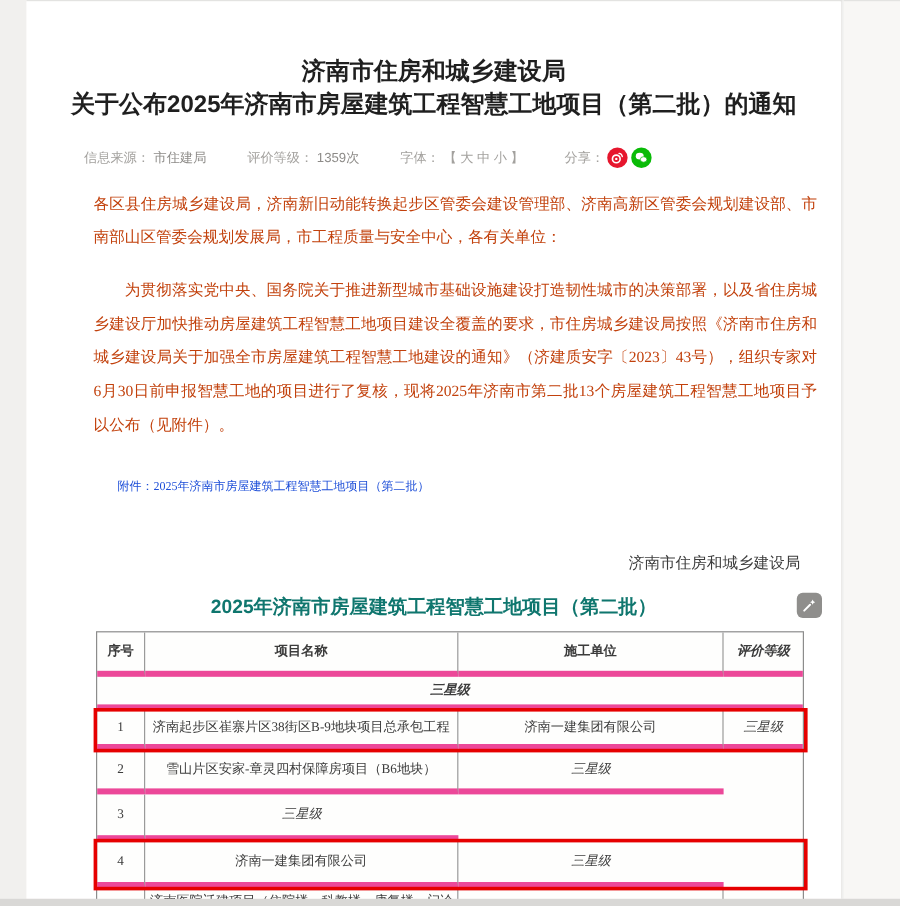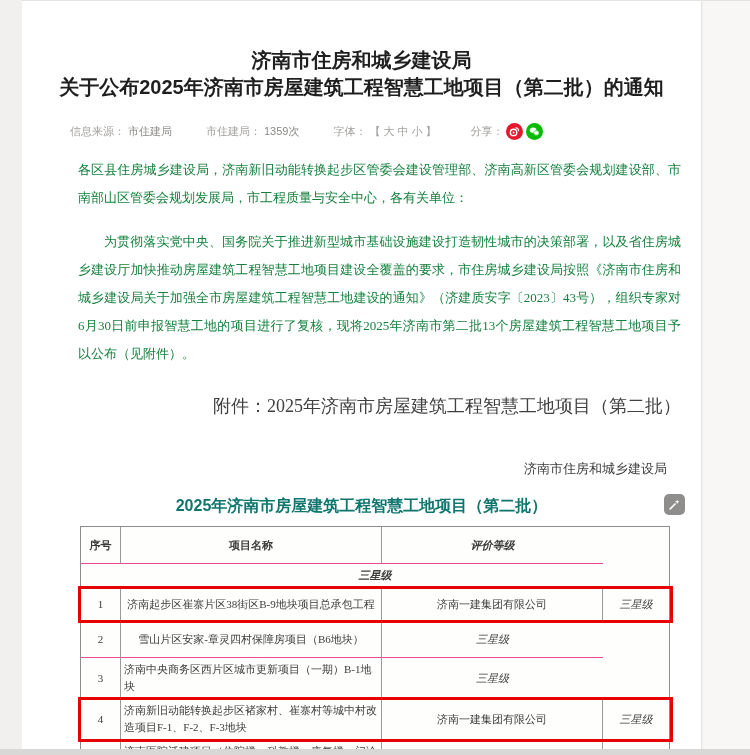--- a/index.html
+++ b/index.html
@@ -42,31 +42,30 @@
   .font-links span { cursor:pointer; }
   .share-icons { display:flex; gap:6px; align-items:center; }
   .icon-circle { width:17px; height:17px; border-radius:50%;
     display:inline-flex; align-items:center; justify-content:center; }
   .icon-circle svg { display:block; }
 
   
   .doc-body {
     margin:16px 20px 0 56px;
     font-family:"Liberation Serif","DejaVu Serif",serif;
-    font-size:13px; line-height:28px; color:#15803d;
+    font-size:13px; line-height:28px; color:#c2410c;
     text-align:justify;
   }
   .doc-body p.indent { text-indent:2em; }
   .doc-body p + p { margin-top:16px; }
   .attachment {
     margin:26px 20px 0 56px;
     font-family:"Liberation Serif","DejaVu Serif",serif;
-    font-size:18px; line-height:24px; color:#404040;
+    font-size:10px; line-height:24px; color:#1d4ed8;
     text-indent:2em;
-    text-align:right;
   }
   .signature {
     margin:36px 34px 0 0; text-align:right;
     font-family:"Liberation Serif","DejaVu Serif",serif;
     font-size:13px; line-height:30px; color:#3c3c3c;
   }
 
   
   .table-section { position:relative; margin-top:12px; }
   .tool-btn {
@@ -81,23 +80,23 @@
   }
   .tbl {
     width:590px; margin-left:58px;
     border:1px solid #8c8c8c;
     font-family:"Liberation Serif","DejaVu Serif",serif;
     font-size:11px; color:#3c3c3c;
     background:#fefefd;
   }
   .t-row { display:grid; grid-template-columns:40px 261px 221px 66px; }
   .t-cell {
-    border-right:1px solid #9a9a9a; border-bottom:1px solid #ec4899;
+    border-right:1px solid #9a9a9a; border-bottom:5px solid #ec4899;
     display:flex; align-items:center; justify-content:center;
-    text-align:left; padding:3px 3px; line-height:17px;
+    text-align:right; padding:3px 3px; line-height:17px;
   }
   .t-cell:last-child { border-right:none;font-style:italic; }
   .t-row.head .t-cell { min-height:37px; font-weight:bold; }
   .t-row.cat .t-cell { min-height:24px; font-weight:bold;
     grid-column:1 / -1; }
   .rows .t-row { position:relative; }
   .rows div.t-row:nth-of-type(1) .t-cell { min-height:33px; }
   .rows div.t-row:nth-of-type(2) .t-cell { min-height:37px; }
   .rows div.t-row:nth-of-type(3) .t-cell { min-height:39px; }
   .rows div.t-row:nth-of-type(4) .t-cell { min-height:39px; }
@@ -116,21 +115,21 @@
   <div class="doc-title first">济南市住房和城乡建设局</div>
   <div class="doc-title">关于公布2025年济南市房屋建筑工程智慧工地项目（第二批）的通知</div>
 
   <div class="meta">
     <span class="group">
       <span>信息来源：</span>
         <span class="val">市住建局</span>
     </span>
     <span class="gap"></span>
     <span class="group">
-      <span>市住建局：</span>
+      <span>评价等级：</span>
         <span class="val">1359次</span>
     </span>
     <span class="gap"></span>
     <span class="group font-links">
       <span>字体：</span>
       <span>【</span>
       <span>大</span>
       <span>中</span>
       <span>小</span>
       <span>】</span>
@@ -172,20 +171,21 @@
         <path d="M17 3 l1.3 2.7 2.7 1.3 -2.7 1.3 -1.3 2.7 -1.3 -2.7 -2.7 -1.3 2.7 -1.3 z" fill="#fff"></path>
       </svg>
     </div>
 
     <div class="tbl-title">2025年济南市房屋建筑工程智慧工地项目（第二批）</div>
 
     <div class="tbl">
       <div class="t-row head">
         <div class="t-cell">序号</div>
         <div class="t-cell">项目名称</div>
+        <div class="t-cell">施工单位</div>
         <div class="t-cell">评价等级</div>
       </div>
       <div class="t-row cat">
         <div class="t-cell">三星级</div>
       </div>
 
       <div class="rows">
         <div class="t-row highlight">
           <div class="t-cell">1</div>
           <div class="t-cell">济南起步区崔寨片区38街区B-9地块项目总承包工程</div>
@@ -194,27 +194,25 @@
         </div>
 
         <div class="t-row">
           <div class="t-cell">2</div>
           <div class="t-cell">雪山片区安家-章灵四村保障房项目（B6地块）</div>
           <div class="t-cell">三星级</div>
         </div>
 
         <div class="t-row">
           <div class="t-cell">3</div>
-          <div class="t-cell">济南中央商务区西片区城市更新项目（一期）B-1地块</div>
           <div class="t-cell">三星级</div>
         </div>
 
         <div class="t-row highlight">
           <div class="t-cell">4</div>
-          <div class="t-cell">济南新旧动能转换起步区褚家村、崔寨村等城中村改造项目F-1、F-2、F-3地块</div>
           <div class="t-cell">济南一建集团有限公司</div>
           <div class="t-cell">三星级</div>
         </div>
 
         <div class="t-row">
           <div class="t-cell">5</div>
           <div class="t-cell">济南医院迁建项目（住院楼，科教楼，康复楼，门诊医技楼，地下污水处理池）</div>
           <div class="t-cell">中国建筑第七工程局有限公司</div>
           <div class="t-cell">三星级</div>
         </div>

